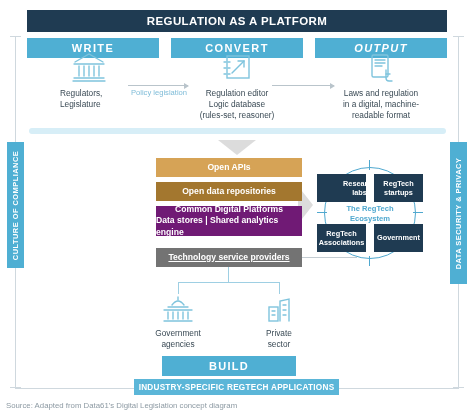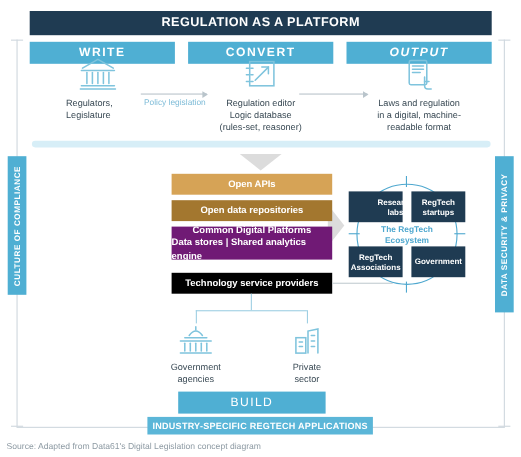--- a/index.html
+++ b/index.html
@@ -164,21 +164,21 @@
     font-size: 8.6px;
     font-weight: bold;
     display: flex; flex-direction: column;
     align-items: center; justify-content: center;
     text-align: left;
     line-height: 1.35;
   }
   .sb-apis   { top: 158px; height: 19px; background: #d6a356; }
   .sb-repos  { top: 182px; height: 19px; background: #a3772f; }
   .sb-common { top: 206px; height: 30px; background: #701a75; }
-  .sb-tech   { top: 248px; height: 19px; background: #000000; }
+  .sb-tech   { top: 248px; height: 19px; background: #737373; text-decoration: underline; }
   .sb-common .l2 { font-weight: bold; }
 
   
   .eco {
     position: absolute;
     left: 317px; top: 160px;
     width: 106px; height: 106px;
   }
   .eco-ring {
     position: absolute;
@@ -263,21 +263,21 @@
     text-align: center;
   }
 
   .build-bar {
     position: absolute;
     left: 162px; top: 356px;
     width: 134px; height: 20px;
     background: #4fafd3;
     color: #ffffff;
     font-size: 11px;
-    font-weight: normal;
+    font-weight: bold;
     letter-spacing: 1.3px;
     display: flex; align-items: center; justify-content: center;
   }
 
   
   .bottom-rule {
     position: absolute;
     left: 15px; top: 388px;
     width: 444px; height: 1px;
     background: #cfd8de;

